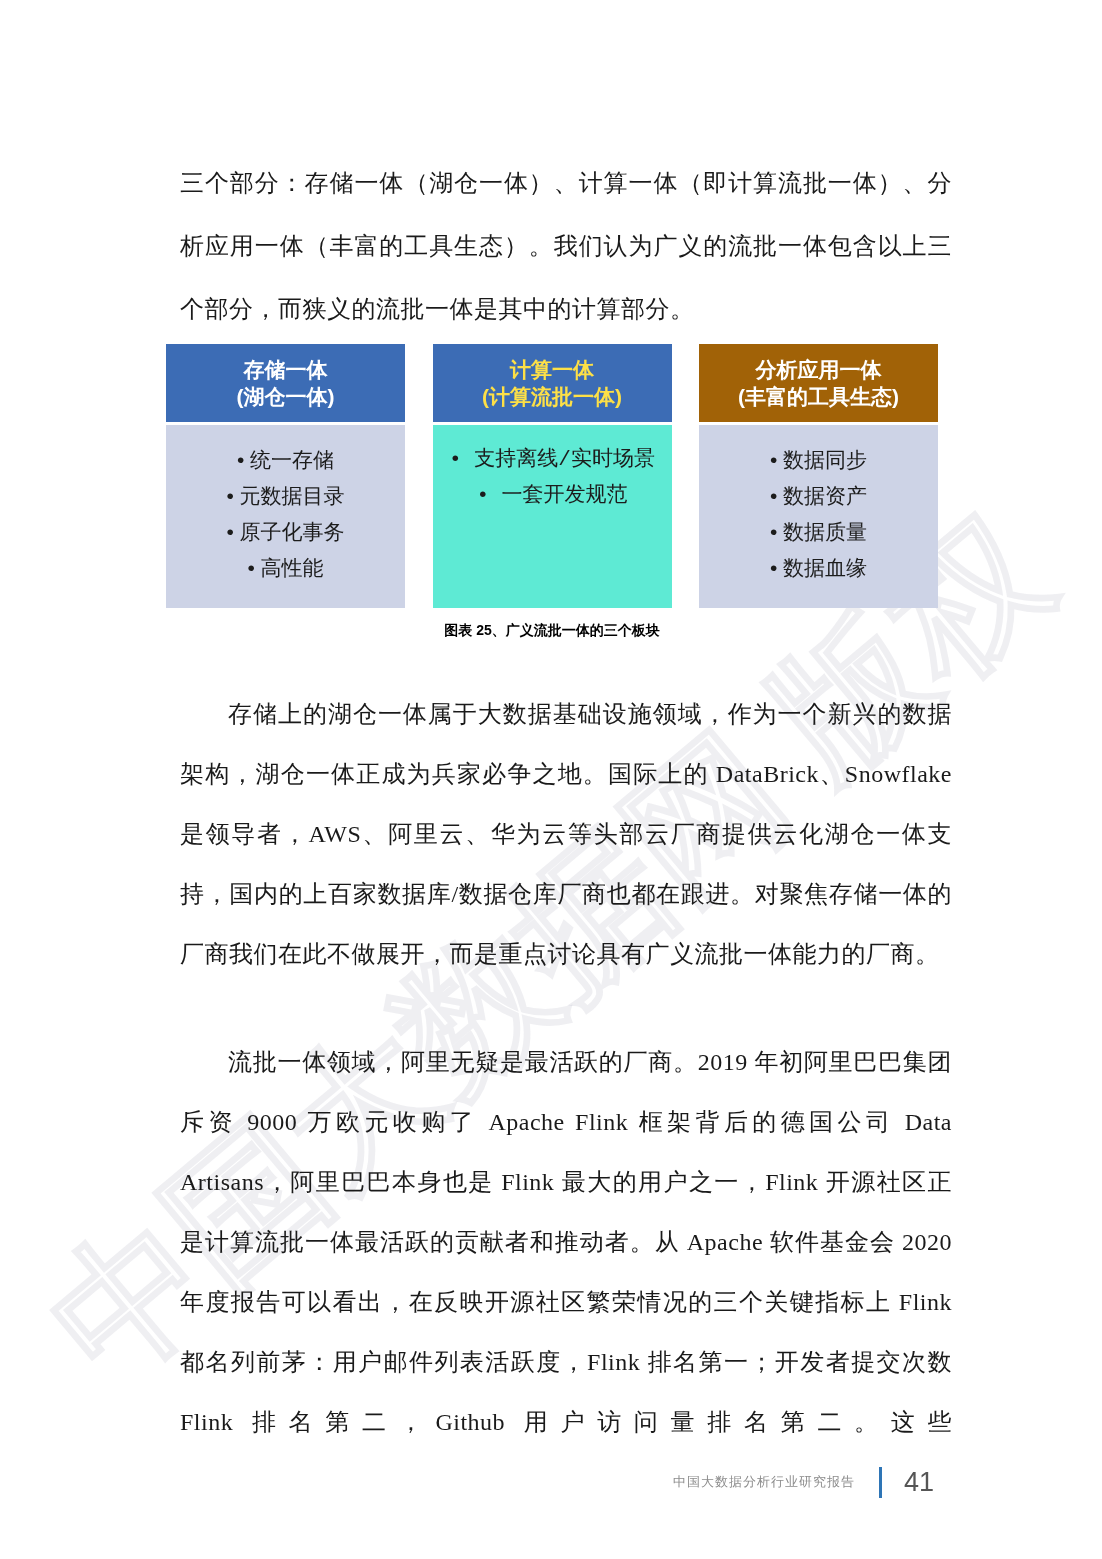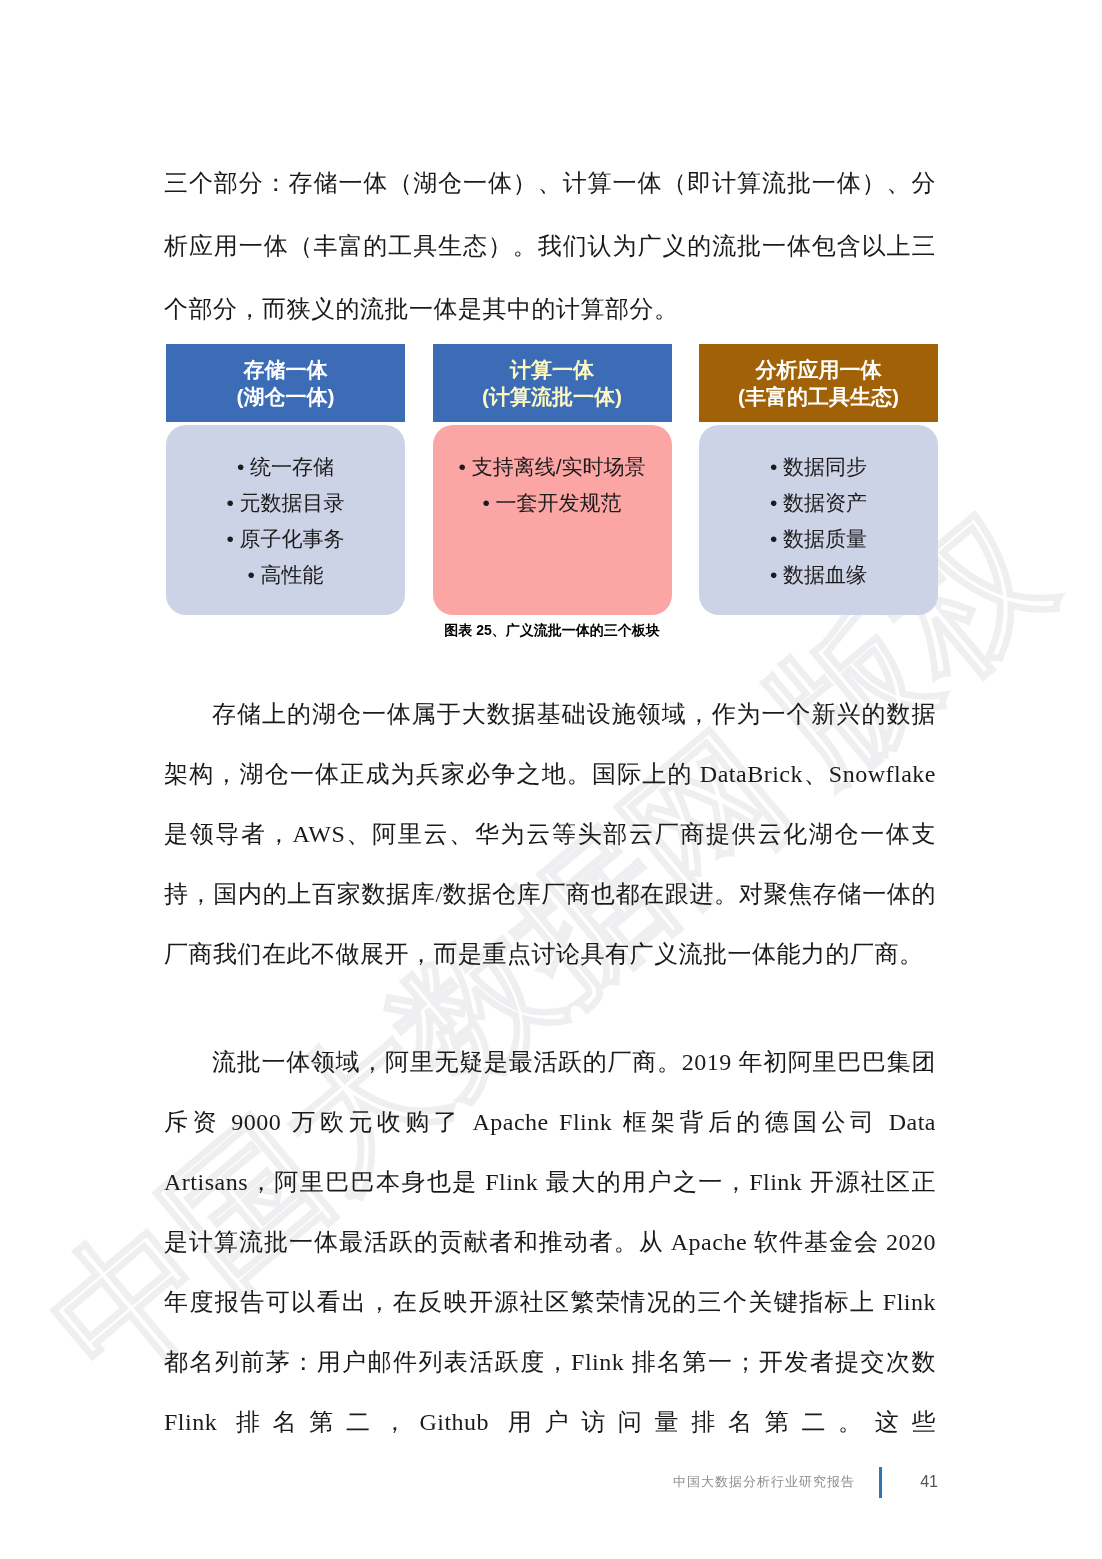--- a/index.html
+++ b/index.html
@@ -19,21 +19,21 @@
     white-space:nowrap;
     transform:rotate(-40deg);
     font-family:"Liberation Sans","DejaVu Sans",sans-serif;
     font-size:150px;font-weight:bold;
     color:transparent;
     -webkit-text-stroke:2px rgba(140,145,160,0.14);
   }
   .layer{position:relative;z-index:1;}
   
   .para{
-    position:absolute;left:164px;width:772px;
+    position:absolute;left:180px;width:772px;
     font-size:24px;line-height:60px;
     text-align:justify;letter-spacing:0.5px;
   }
   .para.indent{text-indent:2em;}
   .para.continues{text-align-last:justify;}
   #intro-para{top:128px;line-height:63px;}
   #para-1{top:660px;}
   #para-2{top:1008px;}
   
   .figure-row{
@@ -42,43 +42,42 @@
     font-family:"Liberation Sans","DejaVu Sans",sans-serif;
   }
   .fig-box{width:239px;}
   .fig-head{
     height:78px;display:flex;flex-direction:column;
     align-items:center;justify-content:center;
     color:#ffffff;font-weight:bold;font-size:21px;line-height:27px;
     text-align:center;
   }
   .fig-body{
-    height:166px;margin-top:3px;padding-top:24px;
+    height:166px;margin-top:3px;padding-top:17px;
     font-size:21px;
-    border-radius:20px;
   }
   .fig-body ul{
     list-style:none;margin:0;padding:0;text-align:center;
   }
   .fig-body li{line-height:36px;color:#1c1c1c;}
   .fig-body li::before{content:"\2022\00a0";}
   .fig-caption{
     position:absolute;left:166px;top:622px;width:772px;
     text-align:center;font-weight:bold;font-size:14px;color:#000;
     font-family:"Liberation Sans","DejaVu Sans",sans-serif;
   }
   
   .footer{
     position:absolute;top:1464px;right:164px;height:36px;
     display:flex;align-items:center;
     font-family:"Liberation Sans","DejaVu Sans",sans-serif;
   }
   .footer-title{font-size:13px;color:#8c8c8c;letter-spacing:1px;}
   .footer-divider{width:3px;height:31px;margin:0 22px 0 24px;}
-  .footer-page{font-size:16px;color:#555555;min-width:34px;text-align:right;}
+  .footer-page{font-size:27px;color:#555555;min-width:34px;text-align:left;}
 </style>
 </head>
 <body>
 
 <div class="watermark">
   <span>中国大数据网 版权</span>
 </div>
 
 <div class="layer">
 
@@ -93,25 +92,25 @@
       <div class="fig-body" style="background: rgb(205, 211, 230);">
         <ul>
             <li>统一存储</li>
             <li>元数据目录</li>
             <li>原子化事务</li>
             <li>高性能</li>
           </ul>
       </div>
     </div>
     <div class="fig-box">
-      <div class="fig-head" style="background: rgb(60, 108, 181); color: #fef9c3;">
+      <div class="fig-head" style="background: rgb(60, 108, 181); color: #fde047;">
         <span>计算一体</span>
         <span>(计算流批一体)</span>
       </div>
-      <div class="fig-body" style="background: #fca5a5;">
+      <div class="fig-body" style="background: #5eead4; font-family: Liberation Mono, monospace;">
         <ul>
             <li>支持离线/实时场景</li>
             <li>一套开发规范</li>
           </ul>
       </div>
     </div>
     <div class="fig-box">
       <div class="fig-head" style="background: #a16207; color: rgb(255, 255, 255);">
         <span>分析应用一体</span>
         <span>(丰富的工具生态)</span>

